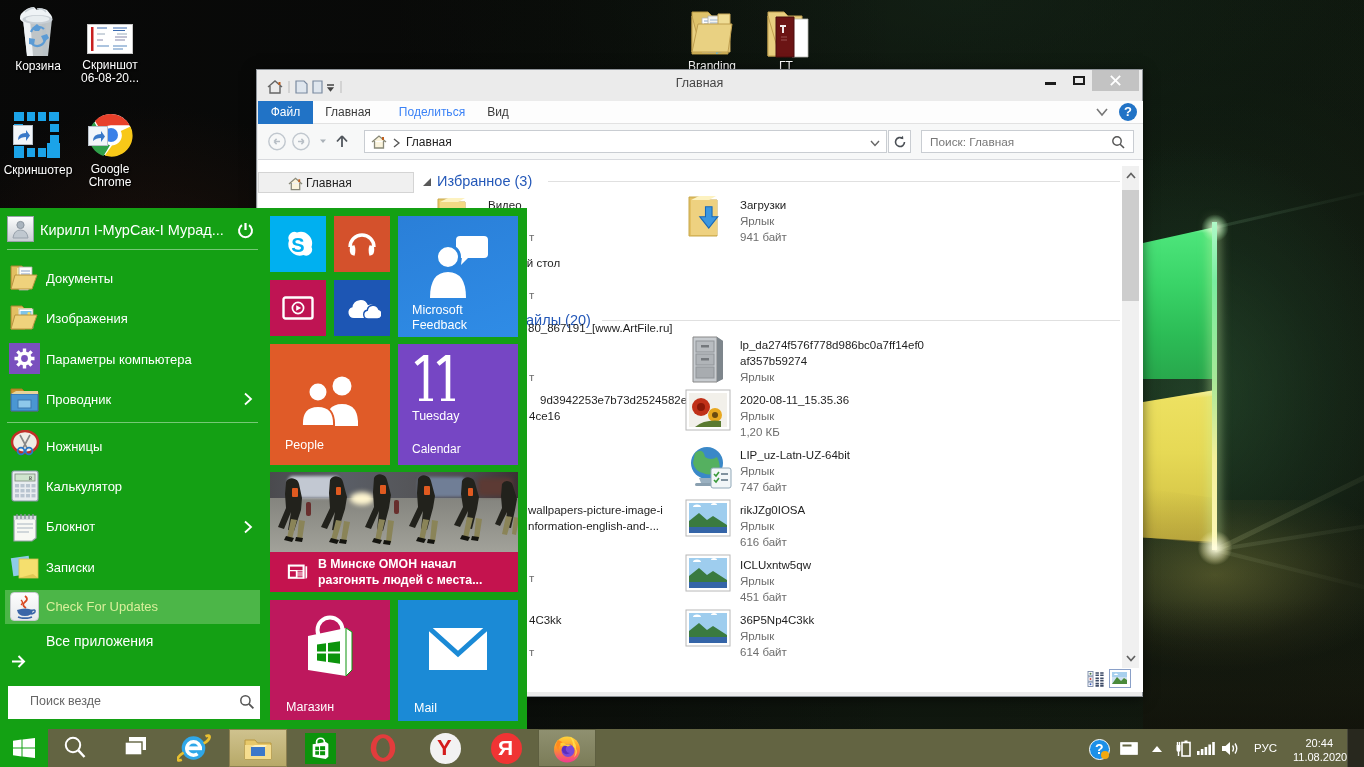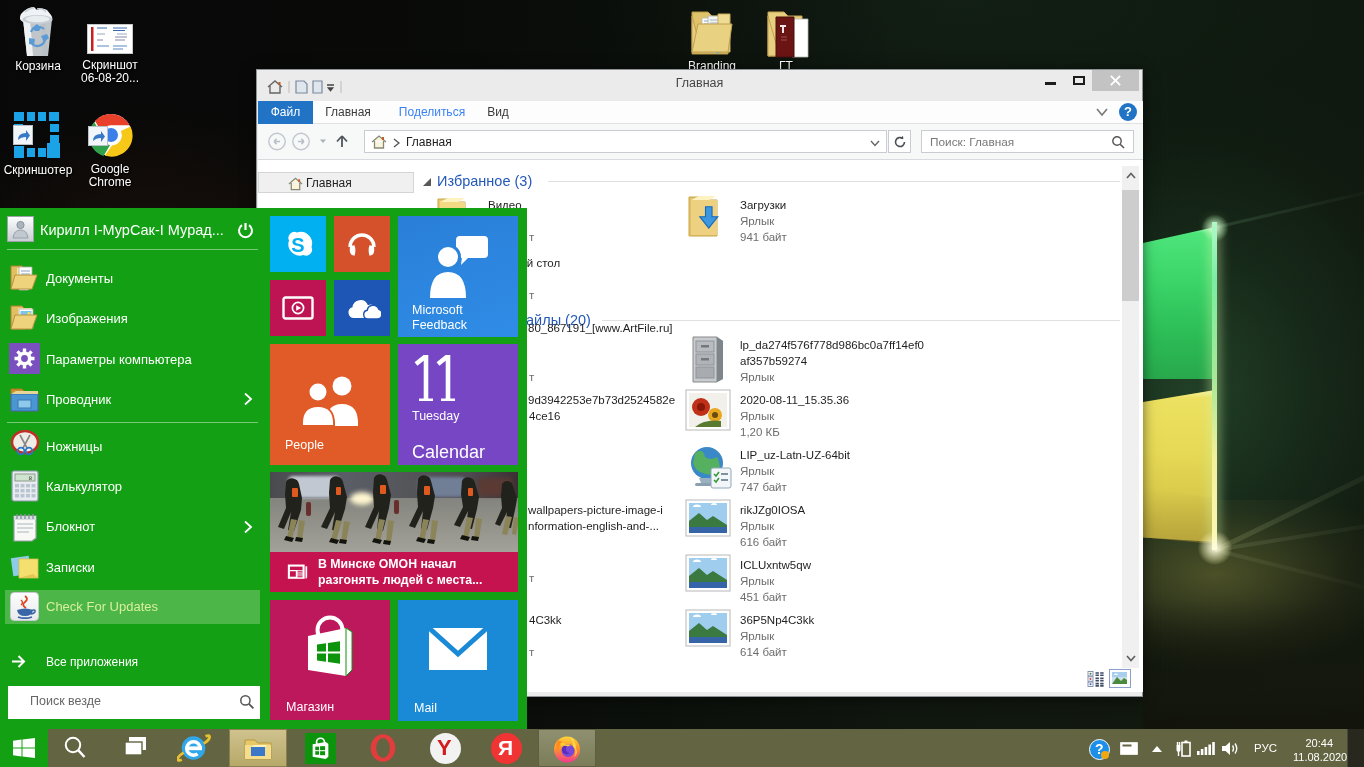--- a/index.html
+++ b/index.html
@@ -253,21 +253,21 @@
         <rect x="11" y="8" width="18" height="11" fill="#b8bcc0" stroke="#909498"></rect>
         <rect x="11" y="21" width="18" height="11" fill="#b0b4b8" stroke="#909498"></rect>
         <rect x="11" y="34" width="18" height="11" fill="#a8acb0" stroke="#909498"></rect>
         <rect x="16" y="12" width="8" height="2.5" fill="#74787c"></rect>
         <rect x="16" y="25" width="8" height="2.5" fill="#74787c"></rect>
       </svg>
       <div class="abs" style="left:318px;top:179px;">lp_da274f576f778d986bc0a7ff14ef0</div>
       <div class="abs" style="left:318px;top:195px;">af357b59274</div>
       <div class="abs" style="left:318px;top:211px;color:#6d6d6d;">Ярлык</div>
 
-      <div class="abs" style="left:106px;top:234px;text-align:center;">9d3942253e7b73d2524582e</div>
+      <div class="abs" style="left:118px;top:234px;text-align:center;">9d3942253e7b73d2524582e</div>
       <div class="abs" style="left:107px;top:250px;">4ce16</div>
       <svg class="abs" style="left:263px;top:229px;" width="46" height="42" viewBox="0 0 46 42">
         <rect x="1" y="1" width="44" height="40" fill="#fff" stroke="#b8b8b8"></rect>
         <rect x="4" y="4" width="38" height="34" fill="#f2f0ea"></rect>
         <circle cx="16" cy="18" r="9" fill="#c03018"></circle>
           <circle cx="16" cy="18" r="4" fill="#8a1808"></circle>
         <circle cx="30" cy="26" r="7" fill="#e8a820"></circle>
           <circle cx="30" cy="26" r="3" fill="#6a4a10"></circle>
         <path d="M10 38 q10-8 26-6 l0 6 z" fill="#5a7a30"></path>
       </svg>
@@ -482,21 +482,21 @@
         <path d="M18.5 16.5 q4-1.5 3.5 1 q-.5 2-4.5 2.5" fill="none" stroke="#3a66a8" stroke-width="1.6"></path>
         <path d="M5 23 q7 2.5 14 0" fill="none" stroke="#3a66a8" stroke-width="1.8"></path>
       </svg>
     </div>
     <div class="abs" style="left:46px;top:391px;color:#d9ef9b;">Check For Updates</div>
   </div>
 
   <svg class="abs" style="left:11px;top:446px;" width="15" height="15" viewBox="0 0 15 15">
       <path d="M1 7.5 h11 M7.5 2 l5.5 5.5 -5.5 5.5" fill="none" stroke="#fff" stroke-width="2"></path>
     </svg>
-  <div class="abs" style="left:46px;top:447px;font-size:12px;">Все приложения</div>
+  <div class="abs" style="left:46px;top:425px;font-size:14px;">Все приложения</div>
 
   <div class="abs" style="left:8px;top:478px;width:252px;height:33px;background:#fff;">
     <div class="abs" style="left:22px;top:8px;font-size:12.5px;color:#666;">Поиск везде</div>
     <svg class="abs" style="left:231px;top:8px;" width="16" height="16" viewBox="0 0 16 16">
         <circle cx="6.4" cy="6.4" r="4.6" fill="none" stroke="#555" stroke-width="1.5"></circle>
         <path d="M9.9 9.9 L14.4 14.4" stroke="#555" stroke-width="1.8"></path>
       </svg>
   </div>
   <div id="tiles">
 
@@ -549,21 +549,21 @@
       </svg>
       <div class="abs" style="left:15px;top:94px;font-size:12.5px;">People</div>
     </div>
 
     <div class="abs" style="left:398px;top:136px;width:120px;height:121px;background:#7646c4;color:#fff;">
       <svg class="abs" style="left:16px;top:11px;" width="42" height="46" viewBox="0 0 42 46">
           <path d="M12 45 V1 L2 9 M34 45 V1 L24 9" fill="none" stroke="#fff" stroke-width="4.6"></path>
           <path d="M5 45 h14 M27 45 h14" stroke="#fff" stroke-width="3.2"></path>
         </svg>
       <div class="abs" style="left:14px;top:65px;font-size:12.5px;">Tuesday</div>
-      <div class="abs" style="left:14px;top:98px;font-size:18px;">Calendar</div>
+      <div class="abs" style="left:14px;top:98px;font-size:12px;">Calendar</div>
     </div>
 
     <div class="abs" style="left:270px;top:264px;width:248px;height:120px;font-weight:bold;">
       <div class="abs" id="newsphoto" style="left:0;top:0;width:248px;height:80px;background:#8e8e8a;overflow:hidden;">
         <div class="abs" style="left:0;top:0;width:248px;height:26px;background:linear-gradient(90deg,#4a4a4e 0%,#5a5e66 30%,#55565a 55%,#4e4a50 80%,#3c3034 100%);"></div>
         <div class="abs" style="left:0;top:26px;width:248px;height:54px;background:linear-gradient(180deg,#84847e,#a2a29a);"></div>
         <div class="abs" style="left:18px;top:4px;width:52px;height:22px;background:#c2c8d2;border-radius:5px;filter:blur(1.5px);"></div>
         <div class="abs" style="left:148px;top:5px;width:48px;height:20px;background:#707e96;border-radius:5px;filter:blur(1.5px);"></div>
         <div class="abs" style="left:208px;top:6px;width:34px;height:18px;background:#5c3a34;border-radius:4px;filter:blur(2px);"></div>
         <div class="abs" style="left:80px;top:20px;width:24px;height:13px;background:#fff6d0;border-radius:50%;filter:blur(2.5px);"></div>

